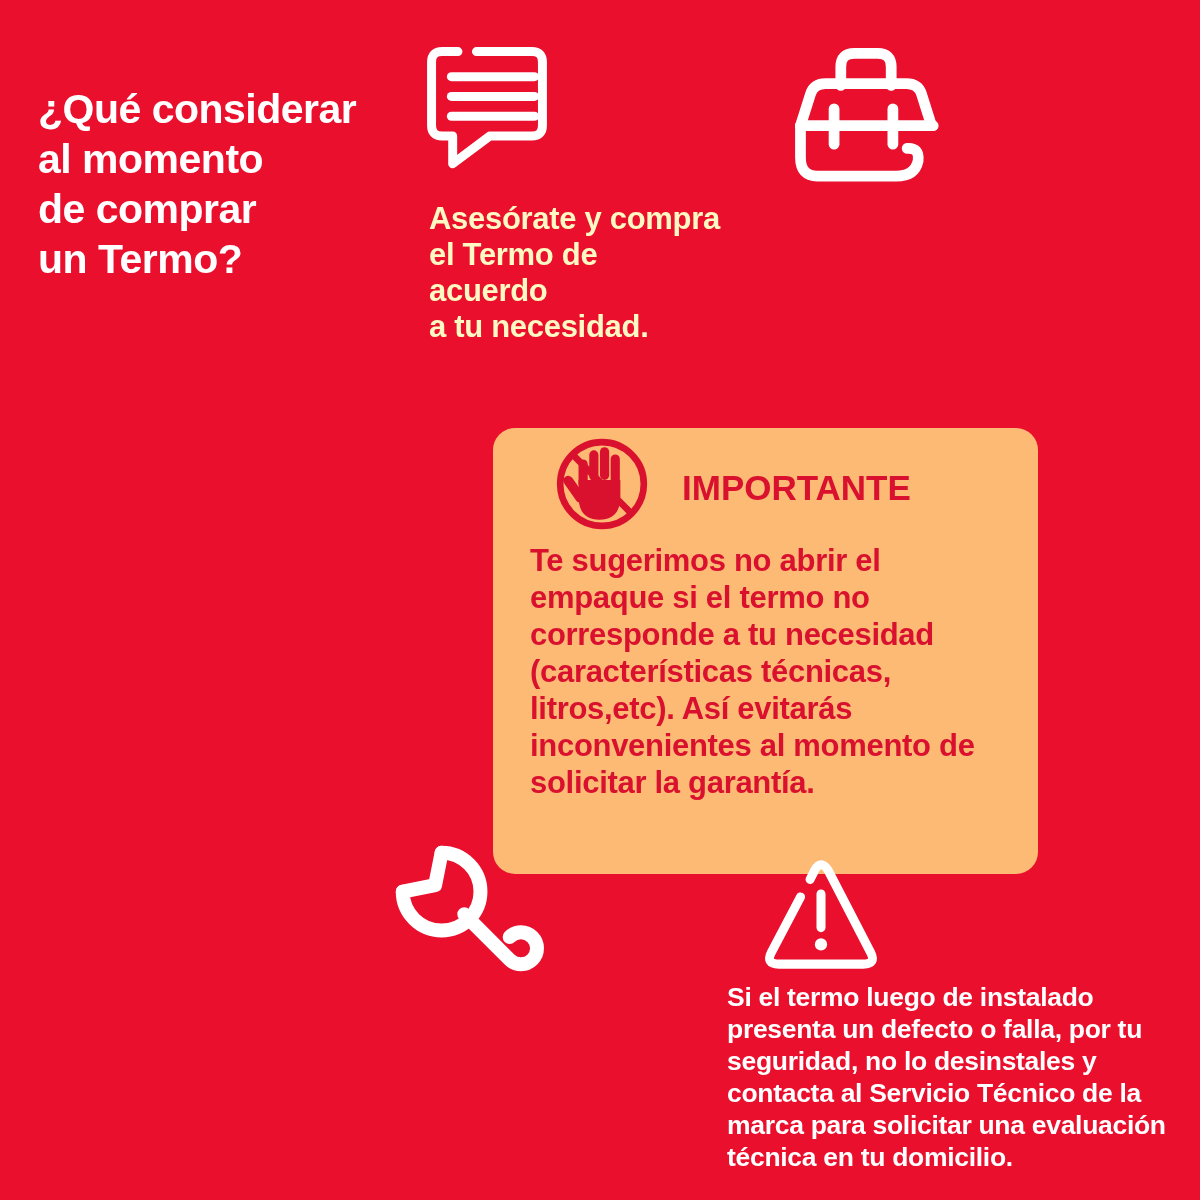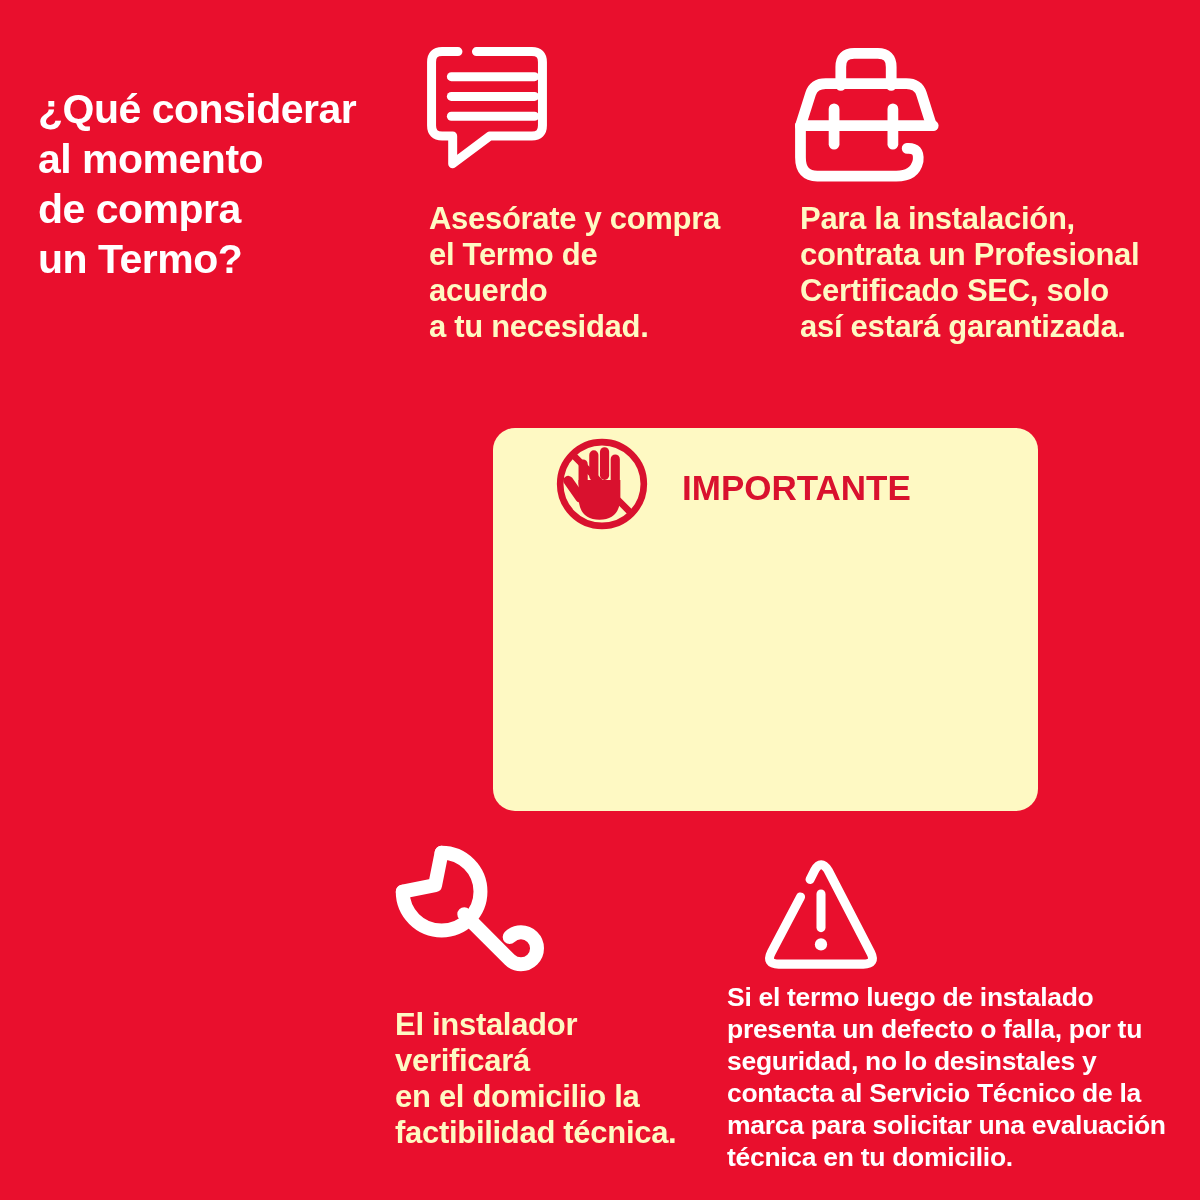--- a/index.html
+++ b/index.html
@@ -25,42 +25,42 @@
   .defect-text{
     position:absolute;left:727px;top:981px;width:460px;
     color:#fff;font-size:26.5px;line-height:32px;letter-spacing:-0.3px;
   }
   .icon{position:absolute;}
   .icon-chat{left:421px;top:41px;width:132px;height:132px;}
   .icon-toolbox{left:782px;top:40px;width:168px;height:168px;}
   .icon-wrench{left:393px;top:843px;width:162px;height:162px;}
   .icon-warning{left:748px;top:840px;width:146px;height:146px;}
   .card{
-    position:absolute;left:493px;top:428px;width:545px;height:383px;
-    background:#fef9c3;border-radius:22px;
+    position:absolute;left:493px;top:428px;width:545px;height:446px;
+    background:#fdba74;border-radius:22px;
   }
   .icon-hand{left:58px;top:5px;width:102px;height:102px;}
   .card-heading{
     position:absolute;left:189px;top:42px;
     color:#D9112E;font-size:35px;line-height:35px;letter-spacing:0px;
   }
   .card-body{
     position:absolute;left:37px;top:114px;width:495px;
     color:#D9112E;font-size:31px;line-height:37px;letter-spacing:-0.3px;
   }
   svg{display:block;}
 </style>
 </head>
 <body>
 
 <div class="canvas">
 
   <div class="title pre">¿Qué considerar
 al momento
-de compra
+de comprar
 un Termo?</div>
 
   <svg class="icon icon-chat" viewBox="0 0 100 100">
     <g fill="none" stroke="#fff" stroke-width="6.8" stroke-linecap="round" stroke-linejoin="round">
       <path d="M42 8 H84 Q92 8 92 16 V64 Q92 72 84 72 H52 L24 93 V72 H16 Q8 72 8 64 V16 Q8 8 16 8 H28"></path>
       <path d="M23 27 H86"></path>
       <path d="M23 42 H86"></path>
       <path d="M23 57 H86"></path>
     </g>
   </svg>
@@ -72,52 +72,51 @@
   <svg class="icon icon-toolbox" viewBox="0 0 100 100">
     <g fill="none" stroke="#fff" stroke-width="6.4" stroke-linecap="round" stroke-linejoin="round">
       <path d="M35 27 V16 Q35 8 43 8 H57 Q65 8 65 16 V27"></path>
       <path d="M11 51 L17 32 Q19 26 26 26 H74 Q81 26 83 32 L89 51"></path>
       <path d="M11 51 H90"></path>
       <path d="M11 51 V70 Q11 81 21 81 H68 Q79 81 81 72 Q82 64 74.5 64.5"></path>
       <path d="M31 41 V62"></path>
       <path d="M66 41 V62"></path>
     </g>
   </svg>
-  <div class="col-text install-text pre">Para la instalación,
-contrata un Profesional
-Certificado SEC, solo
-así estará garantizada.</div>
 
   <div class="card">
     <svg class="icon icon-hand" viewBox="0 0 100 100">
       <circle cx="50" cy="50" r="41" fill="none" stroke="#D9112E" stroke-width="6.5"></circle>
       <line x1="22" y1="22" x2="78" y2="78" stroke="#D9112E" stroke-width="6.5" stroke-linecap="round"></line>
       <g fill="#D9112E">
         <rect x="18" y="40" width="9.5" height="30" rx="4.7" transform="rotate(-35 23 55)"></rect>
         <rect x="27" y="26" width="9" height="28" rx="4.5"></rect>
         <rect x="37.5" y="17" width="9" height="30" rx="4.5"></rect>
         <rect x="48" y="14" width="9" height="32" rx="4.5"></rect>
         <rect x="58.5" y="21" width="9" height="30" rx="4.5"></rect>
         <path d="M27 46 H68 V62 Q68 85 47.5 85 Q27 85 27 62 Z"></path>
       </g>
     </svg>
     <div class="card-heading">IMPORTANTE</div>
+    <div class="card-body pre">Te sugerimos no abrir el
+empaque si el termo no
+corresponde a tu necesidad
+(características técnicas,
+litros,etc). Así evitarás
+inconvenientes al momento de
+solicitar la garantía.</div>
   </div>
 
   <svg class="icon icon-wrench" viewBox="0 0 100 100">
     <g fill="none" stroke="#fff" stroke-width="8.6" stroke-linecap="round" stroke-linejoin="round">
       <path d="M30 6 A24 24 0 1 1 6 30"></path>
       <path d="M30 6 L26 26 L6 30"></path>
       <path d="M44 44 L72 72 A9.9 9.9 0 1 0 72 58"></path>
     </g>
   </svg>
-  <div class="col-text feas-text pre">El instalador
-verificará
-en el domicilio la
-factibilidad técnica.</div>
 
   <svg class="icon icon-warning" viewBox="0 0 100 100">
     <g fill="none" stroke="#fff" stroke-width="6.2" stroke-linecap="round" stroke-linejoin="round">
       <path d="M36 39 L16 77 Q12 85 21 85 H79 Q88 85 84 77 L55 21 Q50 13 45.5 21 L42.5 27"></path>
       <path d="M50 37 V60"></path>
     </g>
     <circle cx="50" cy="71.5" r="4.2" fill="#fff"></circle>
   </svg>
   <div class="defect-text pre">Si el termo luego de instalado
 presenta un defecto o falla, por tu

